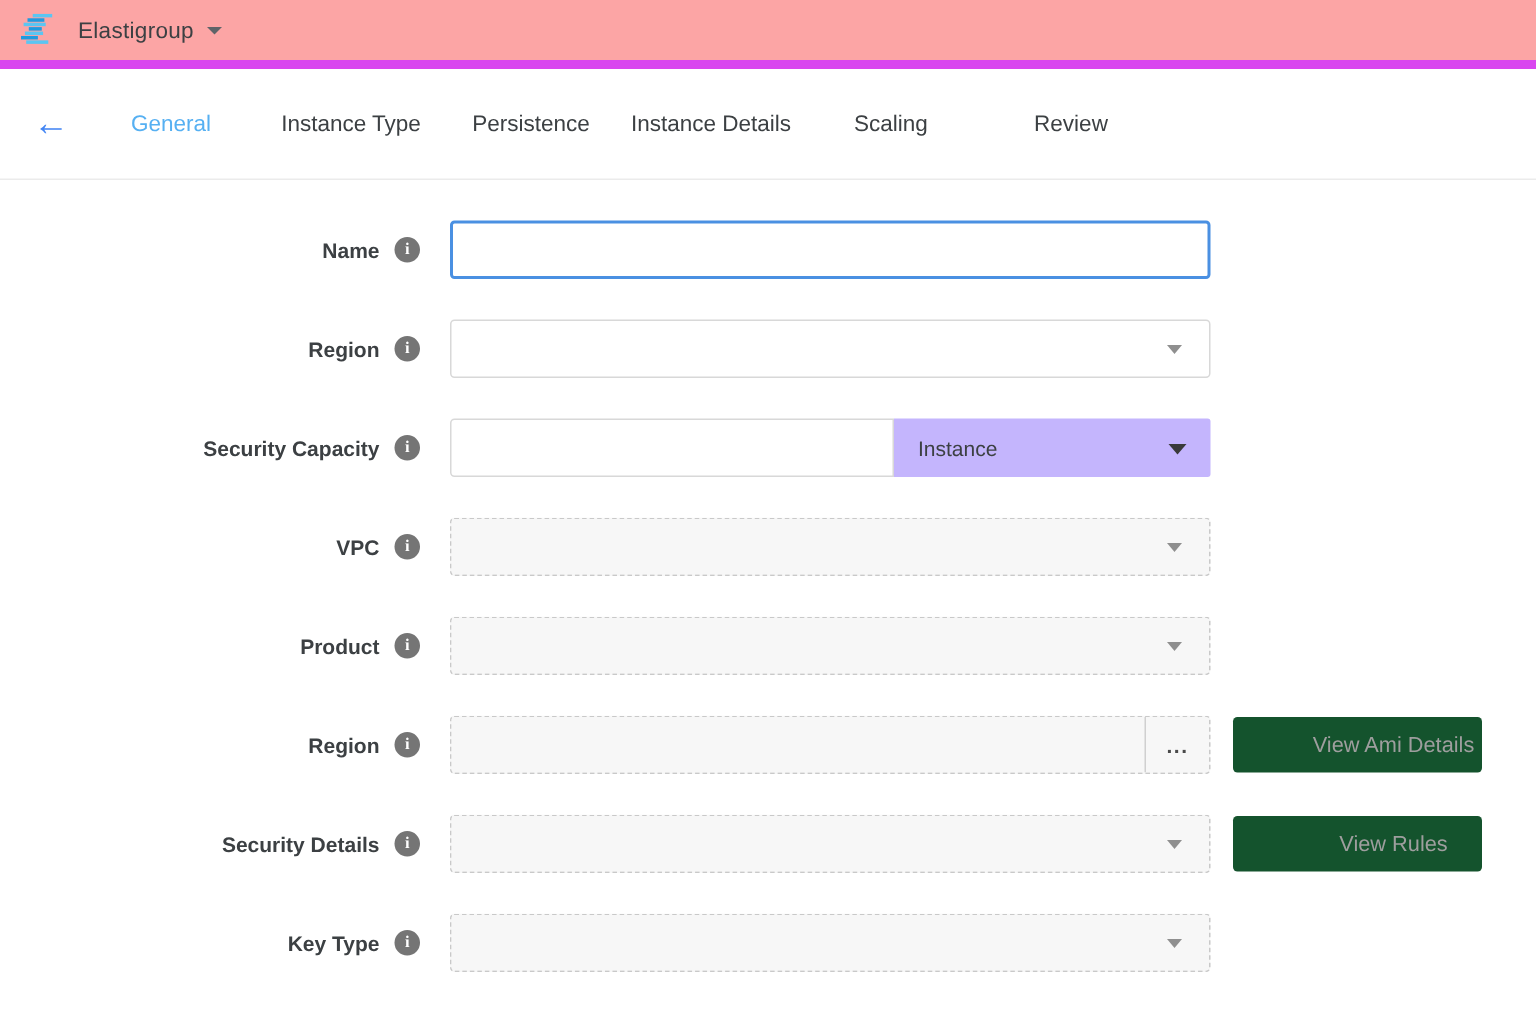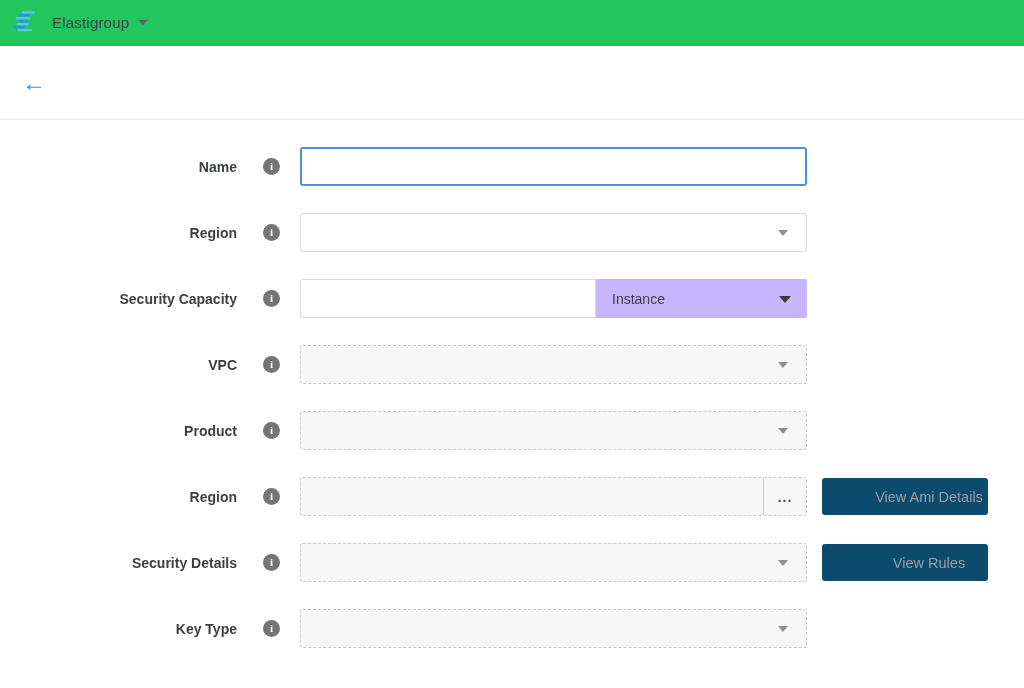--- a/index.html
+++ b/index.html
@@ -1,21 +1,21 @@
 <!DOCTYPE html>
 <html><head>
 <meta charset="utf-8">
 <style>
   * { box-sizing: border-box; margin: 0; padding: 0; }
   html, body { width: 1024px; height: 688px; background: #ffffff;
     font-family: "Liberation Sans", sans-serif; overflow: hidden; }
 
   
   .appbar { height: 46px; display: flex; align-items: center;
-    padding-left: 14px; border-bottom: 1px solid #d946ef; background: #22c55e; }
+    padding-left: 14px; border-bottom: 6px solid #d946ef; background: #fca5a5; }
   .logo { width: 26px; height: 23px; margin-right: 12px; }
   .brand { font-size: 15px; color: #3c4043; letter-spacing: .2px; }
   .brand-caret { width: 0; height: 0; margin-left: 9px;
     border-left: 5px solid transparent; border-right: 5px solid transparent;
     border-top: 5px solid #5f6368; display: inline-block; }
 
   
   .tabbar { height: 74px; display: flex; align-items: center;
     border-bottom: 1px solid #ebebeb; position: relative; background: #fff; }
   .back-btn { position: absolute; left: 16px; top: 50%; transform: translateY(-50%);
@@ -24,21 +24,21 @@
   .tabs { display: flex; margin-left: 54px; }
   .tab { width: 120px; text-align: center; font-size: 15px; color: #3c4043;
     cursor: pointer; padding: 6px 0; background: none; border: none;
     font-family: "Liberation Sans", sans-serif; }
   .tab.active { color: #56b0f2; }
 
   
   .form { padding-top: 27px; }
   .row { display: flex; align-items: center; margin-bottom: 27px; height: 39px; }
   .label-cell { width: 280px; display: flex; align-items: center;
-    justify-content: flex-end; gap: 26px; flex-shrink: 0; }
+    justify-content: flex-end; gap: 10px; flex-shrink: 0; }
   .field-label { font-size: 14px; font-weight: 700; color: #3c4043; }
   .info-icon { width: 17px; height: 17px; border-radius: 50%; background: #757575;
     color: #ffffff; font-size: 11px; font-weight: 700; line-height: 17px;
     text-align: center; font-family: "Liberation Serif", serif; flex-shrink: 0;
     cursor: default; }
   .control-cell { width: 507px; margin-left: 20px; position: relative;
     height: 39px; flex-shrink: 0; }
 
   .text-input { width: 100%; height: 100%; border: 2px solid #4a90e2;
     border-radius: 3px; background: #fff; padding: 0 10px; font-size: 14px;
@@ -69,21 +69,21 @@
     border-top: 7px solid #3a3a3a; }
 
   .image-group { width: 100%; height: 100%; border: 1px dashed #c9c9c9;
     border-radius: 3px; background: #f7f7f7; display: flex; overflow: hidden; }
   .image-main { flex: 1; }
   .image-divider { width: 1px; background: #d0d0d0; }
   .browse-cell { width: 42px; display: flex; align-items: center;
     justify-content: center; font-size: 14px; font-weight: 700; color: #4a4a4a;
     cursor: pointer; letter-spacing: 1px; }
 
-  .action-btn { width: 166px; height: 37px; margin-left: 15px; background: #0c4a6e;
+  .action-btn { width: 166px; height: 37px; margin-left: 15px; background: #14532d;
     color: #9e9e9e; border: none; border-radius: 3px; font-size: 14.5px;
     display: flex; align-items: center; justify-content: center; cursor: pointer;
     flex-shrink: 0; font-family: "Liberation Sans", sans-serif; padding-left: 48px; }
 </style>
 </head>
 <body>
 
 <div class="appbar">
   <svg class="logo" viewBox="0 0 30 26">
     <rect x="9" y="0" width="15" height="2.7" fill="#5bc5f2"></rect>
@@ -93,20 +93,28 @@
     <rect x="3" y="13.6" width="14" height="2.7" fill="#5bc5f2"></rect>
     <rect x="0" y="17.0" width="13" height="2.7" fill="#1e9be0"></rect>
     <rect x="4" y="20.4" width="17" height="2.7" fill="#5bc5f2"></rect>
   </svg>
   <span class="brand">Elastigroup</span>
   <span class="brand-caret"></span>
 </div>
 
 <div class="tabbar">
   <button class="back-btn">←</button>
+  <div class="tabs">
+    <button class="tab active">General</button>
+    <button class="tab">Instance Type</button>
+    <button class="tab">Persistence</button>
+    <button class="tab">Instance Details</button>
+    <button class="tab">Scaling</button>
+    <button class="tab">Review</button>
+  </div>
 </div>
 
 <div class="form">
 
   <div class="row">
     <div class="label-cell">
       <span class="field-label">Name</span>
       <span class="info-icon">i</span>
     </div>
     <div class="control-cell">

